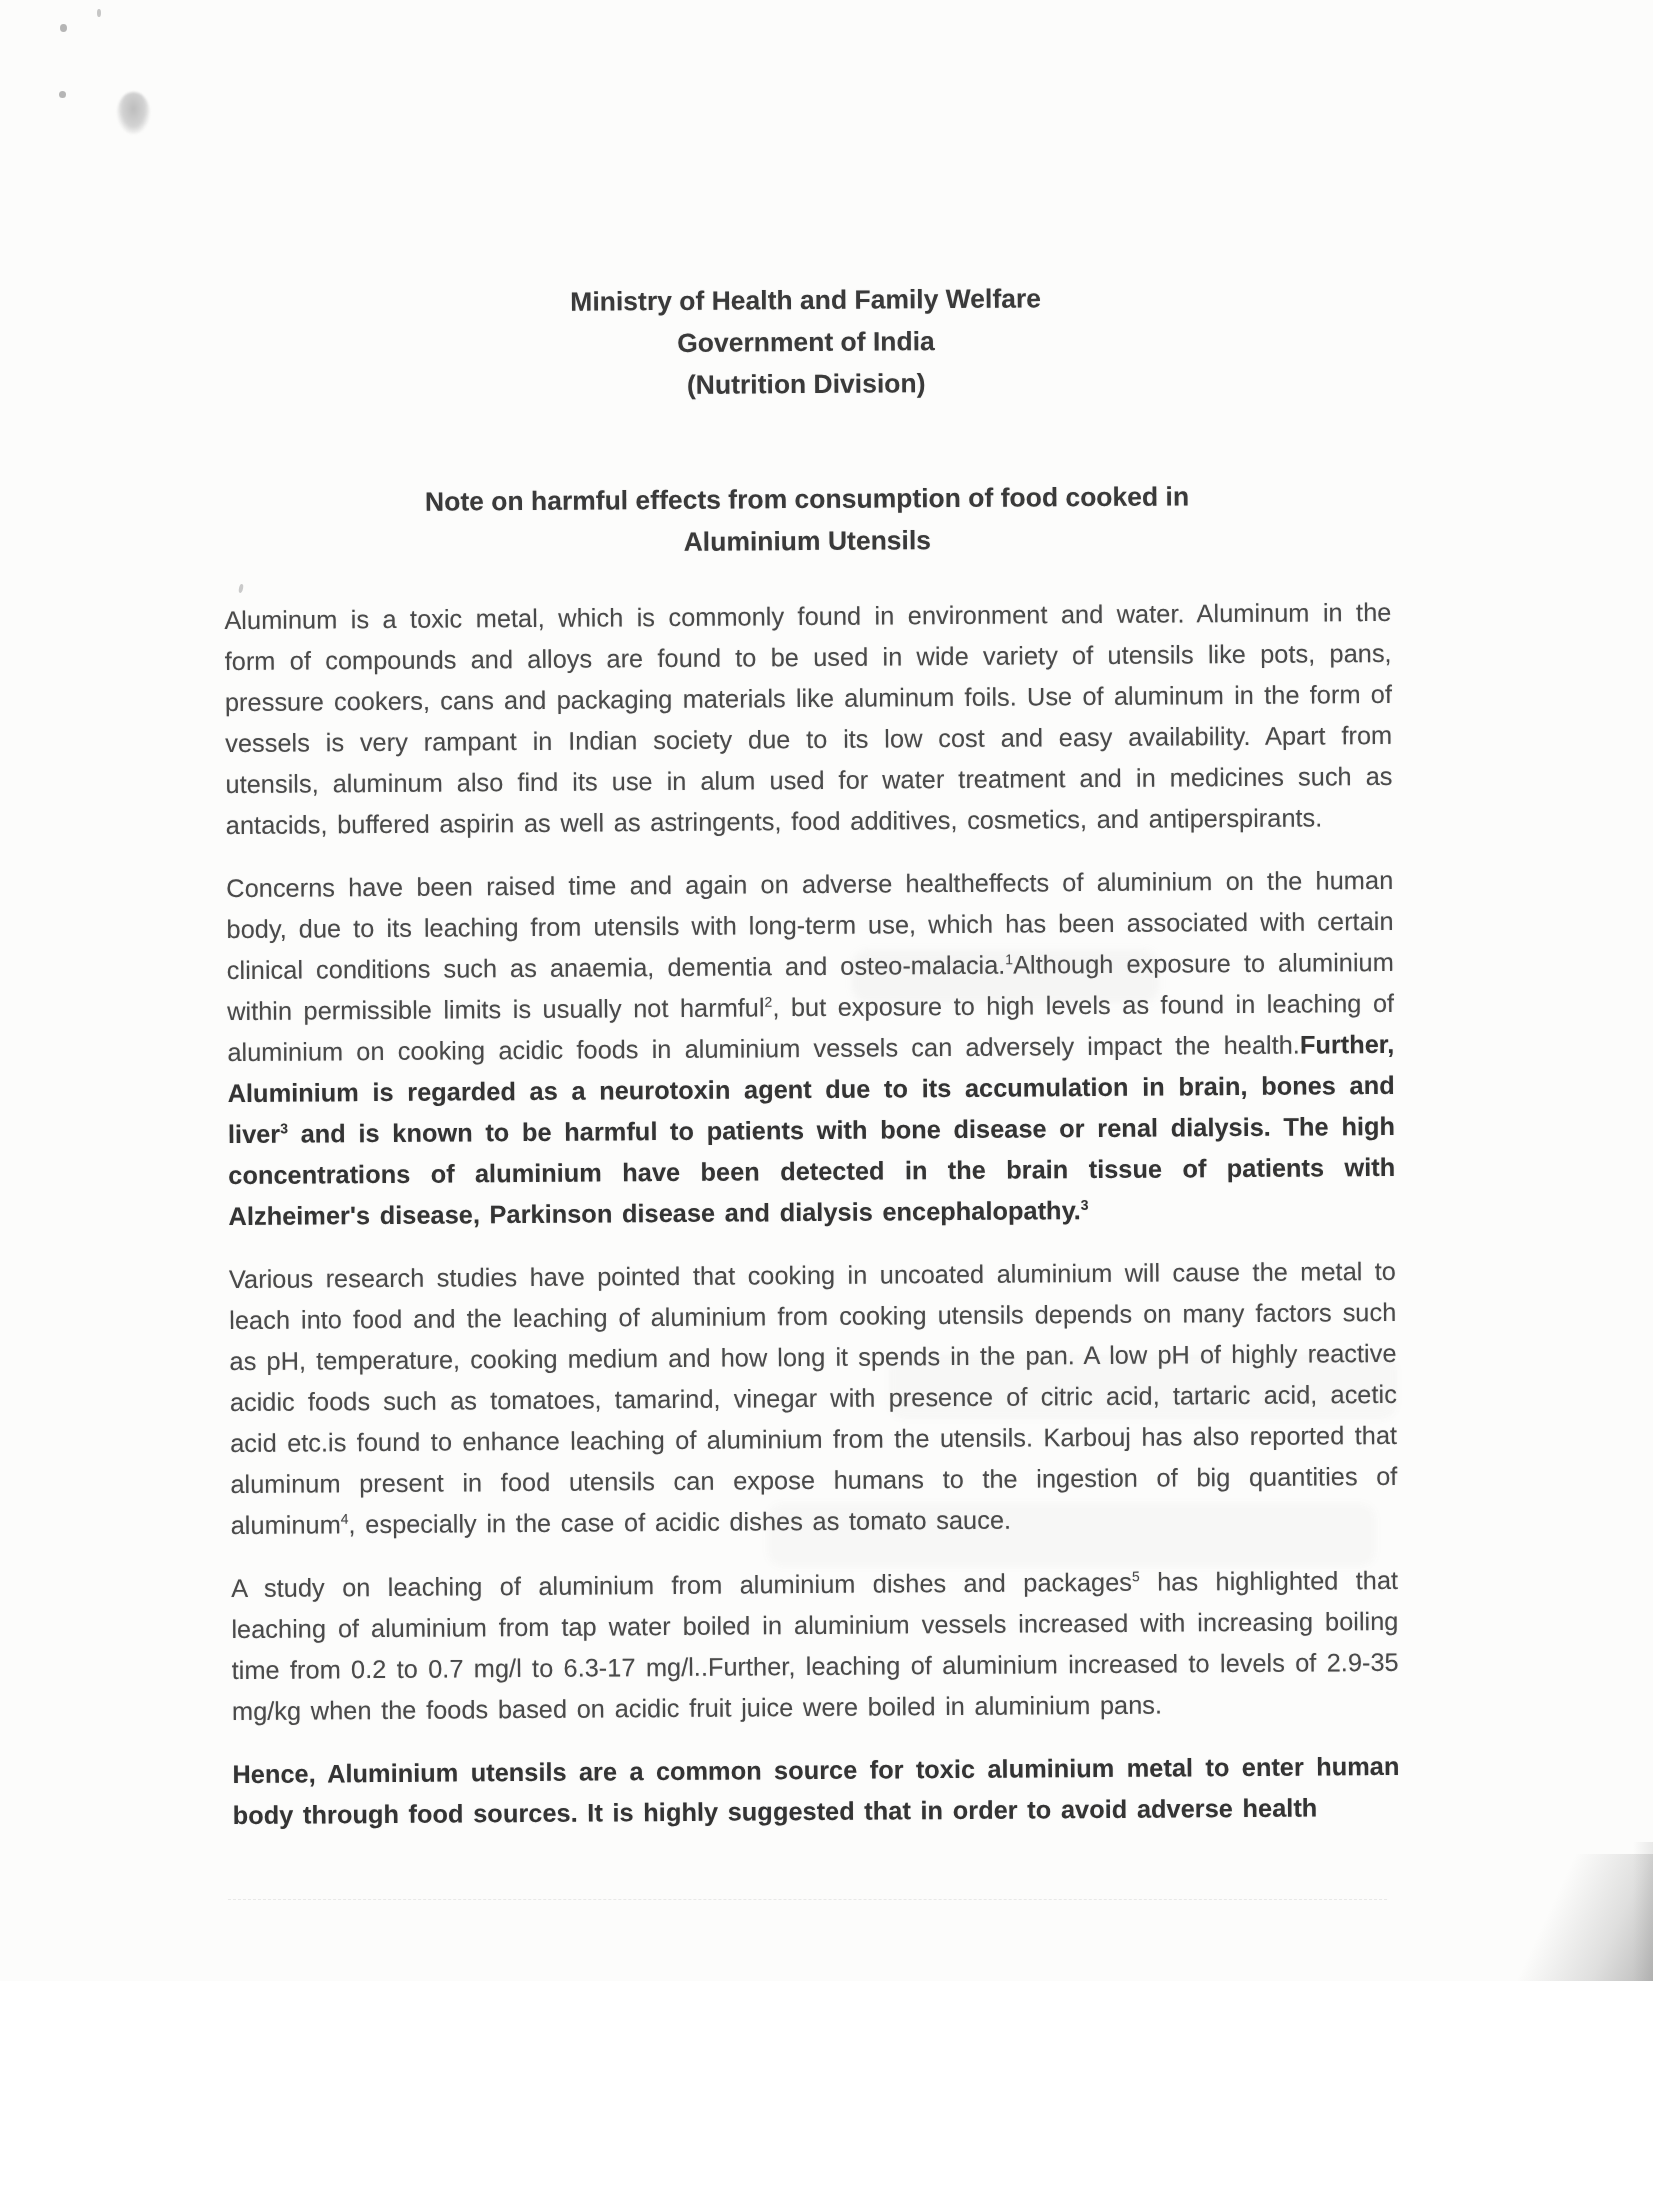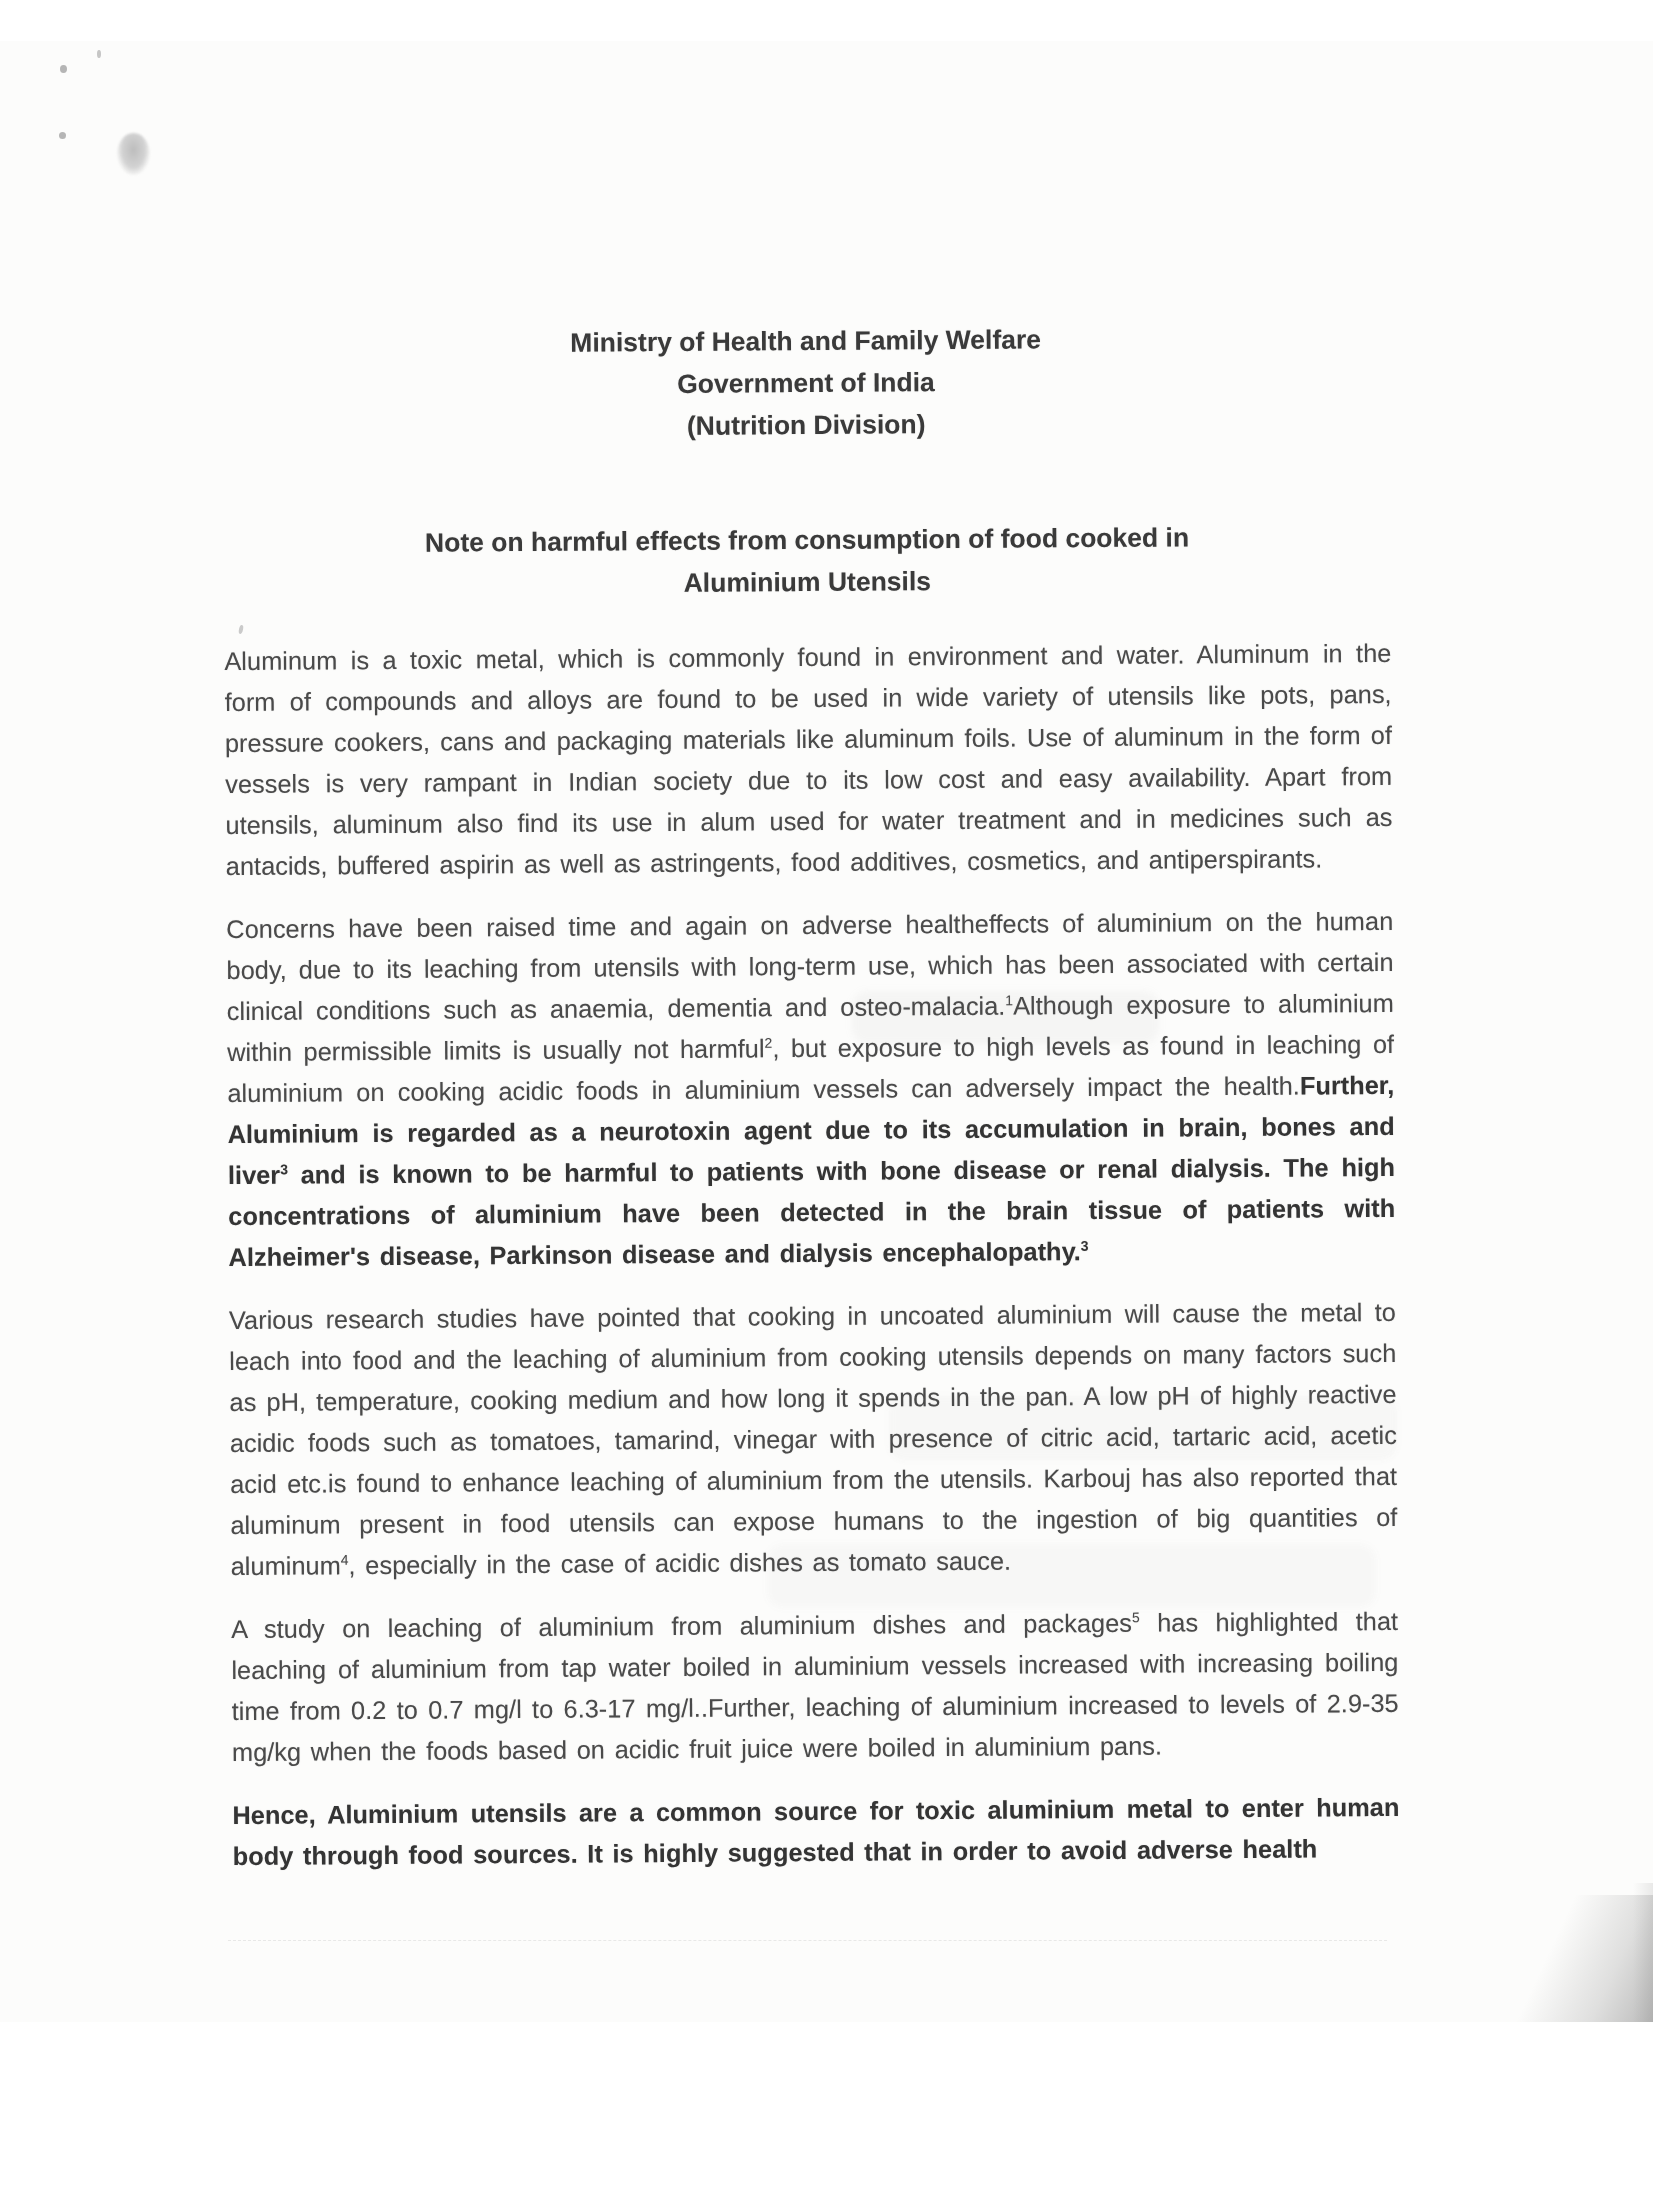--- a/index.html
+++ b/index.html
@@ -4,21 +4,20 @@
 <style>
   html, body { margin: 0; padding: 0; background: #ffffff; }
   .page {
     position: relative;
     width: 1654px;
     height: 1981px;
     background: var(--paper, #fcfcfb);
     overflow: hidden;
     font-family: "Liberation Sans", sans-serif;
     color: var(--ink, #474747);
-    margin-top: 41px;
   }
   .content {
     position: absolute;
     left: 222px;
     top: 279px;
     width: 1167px;
     transform: rotate(-0.4deg);
     transform-origin: 50% 0;
   }
   .ministry-header {

